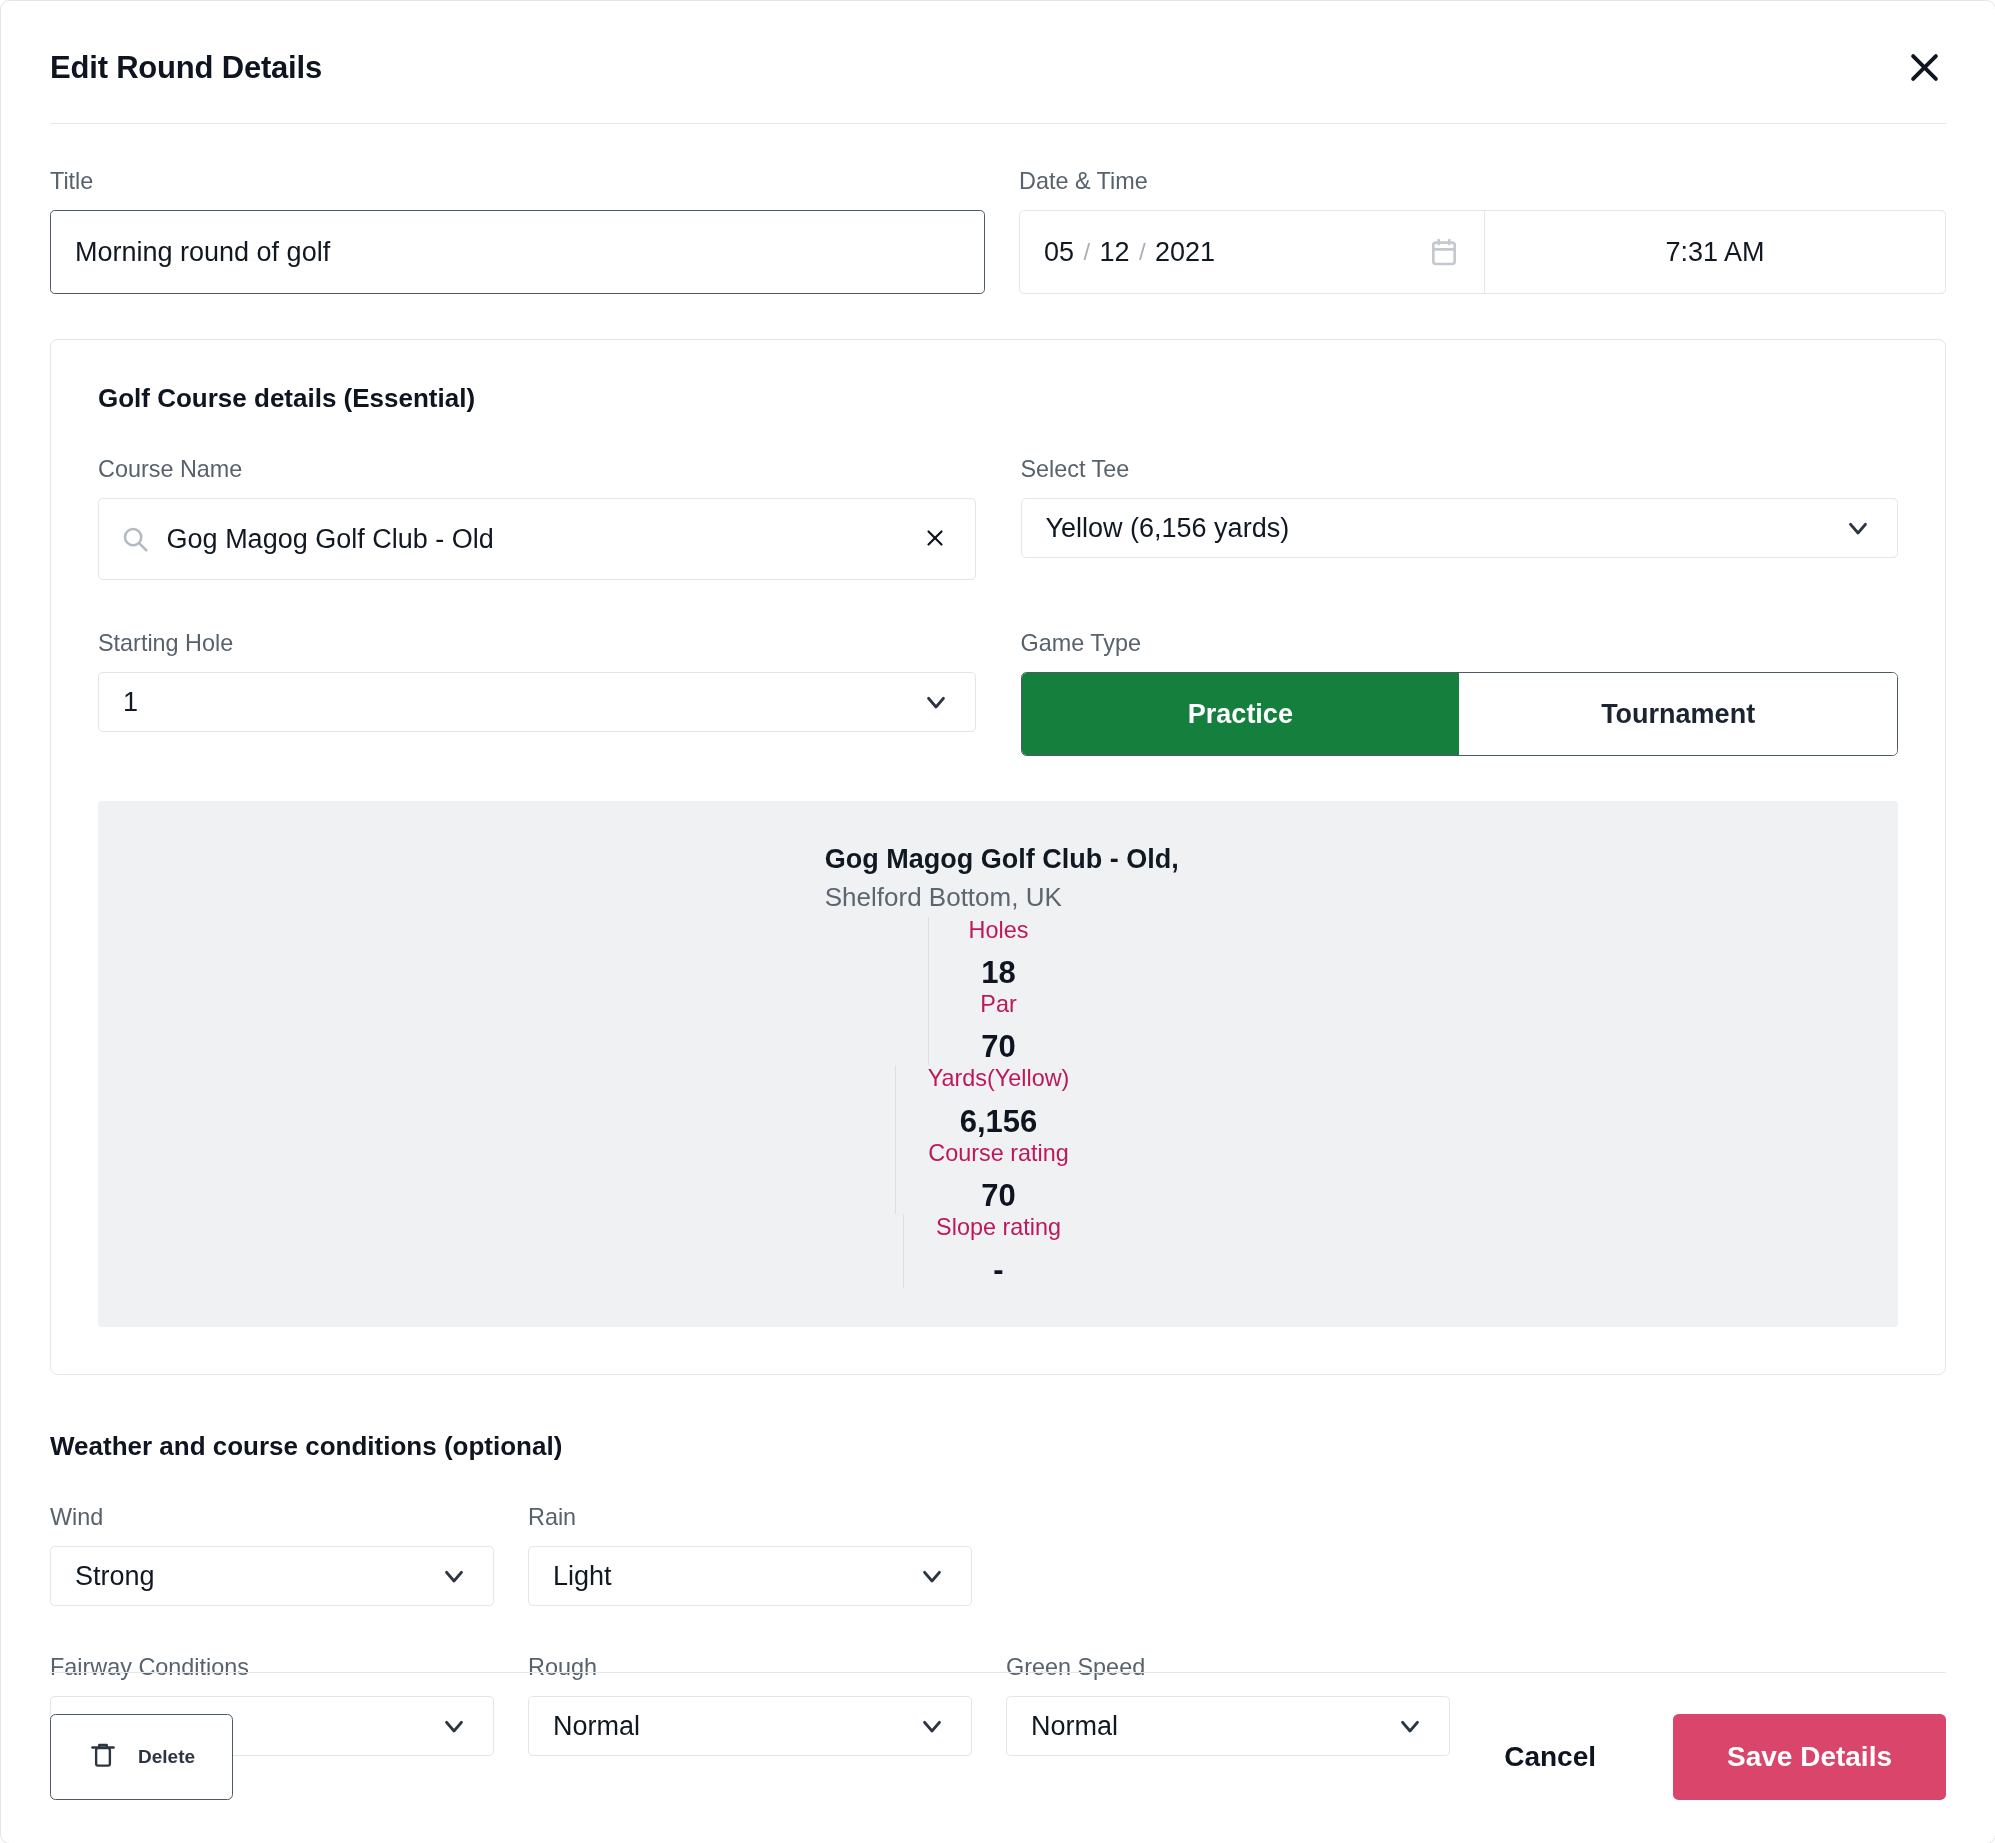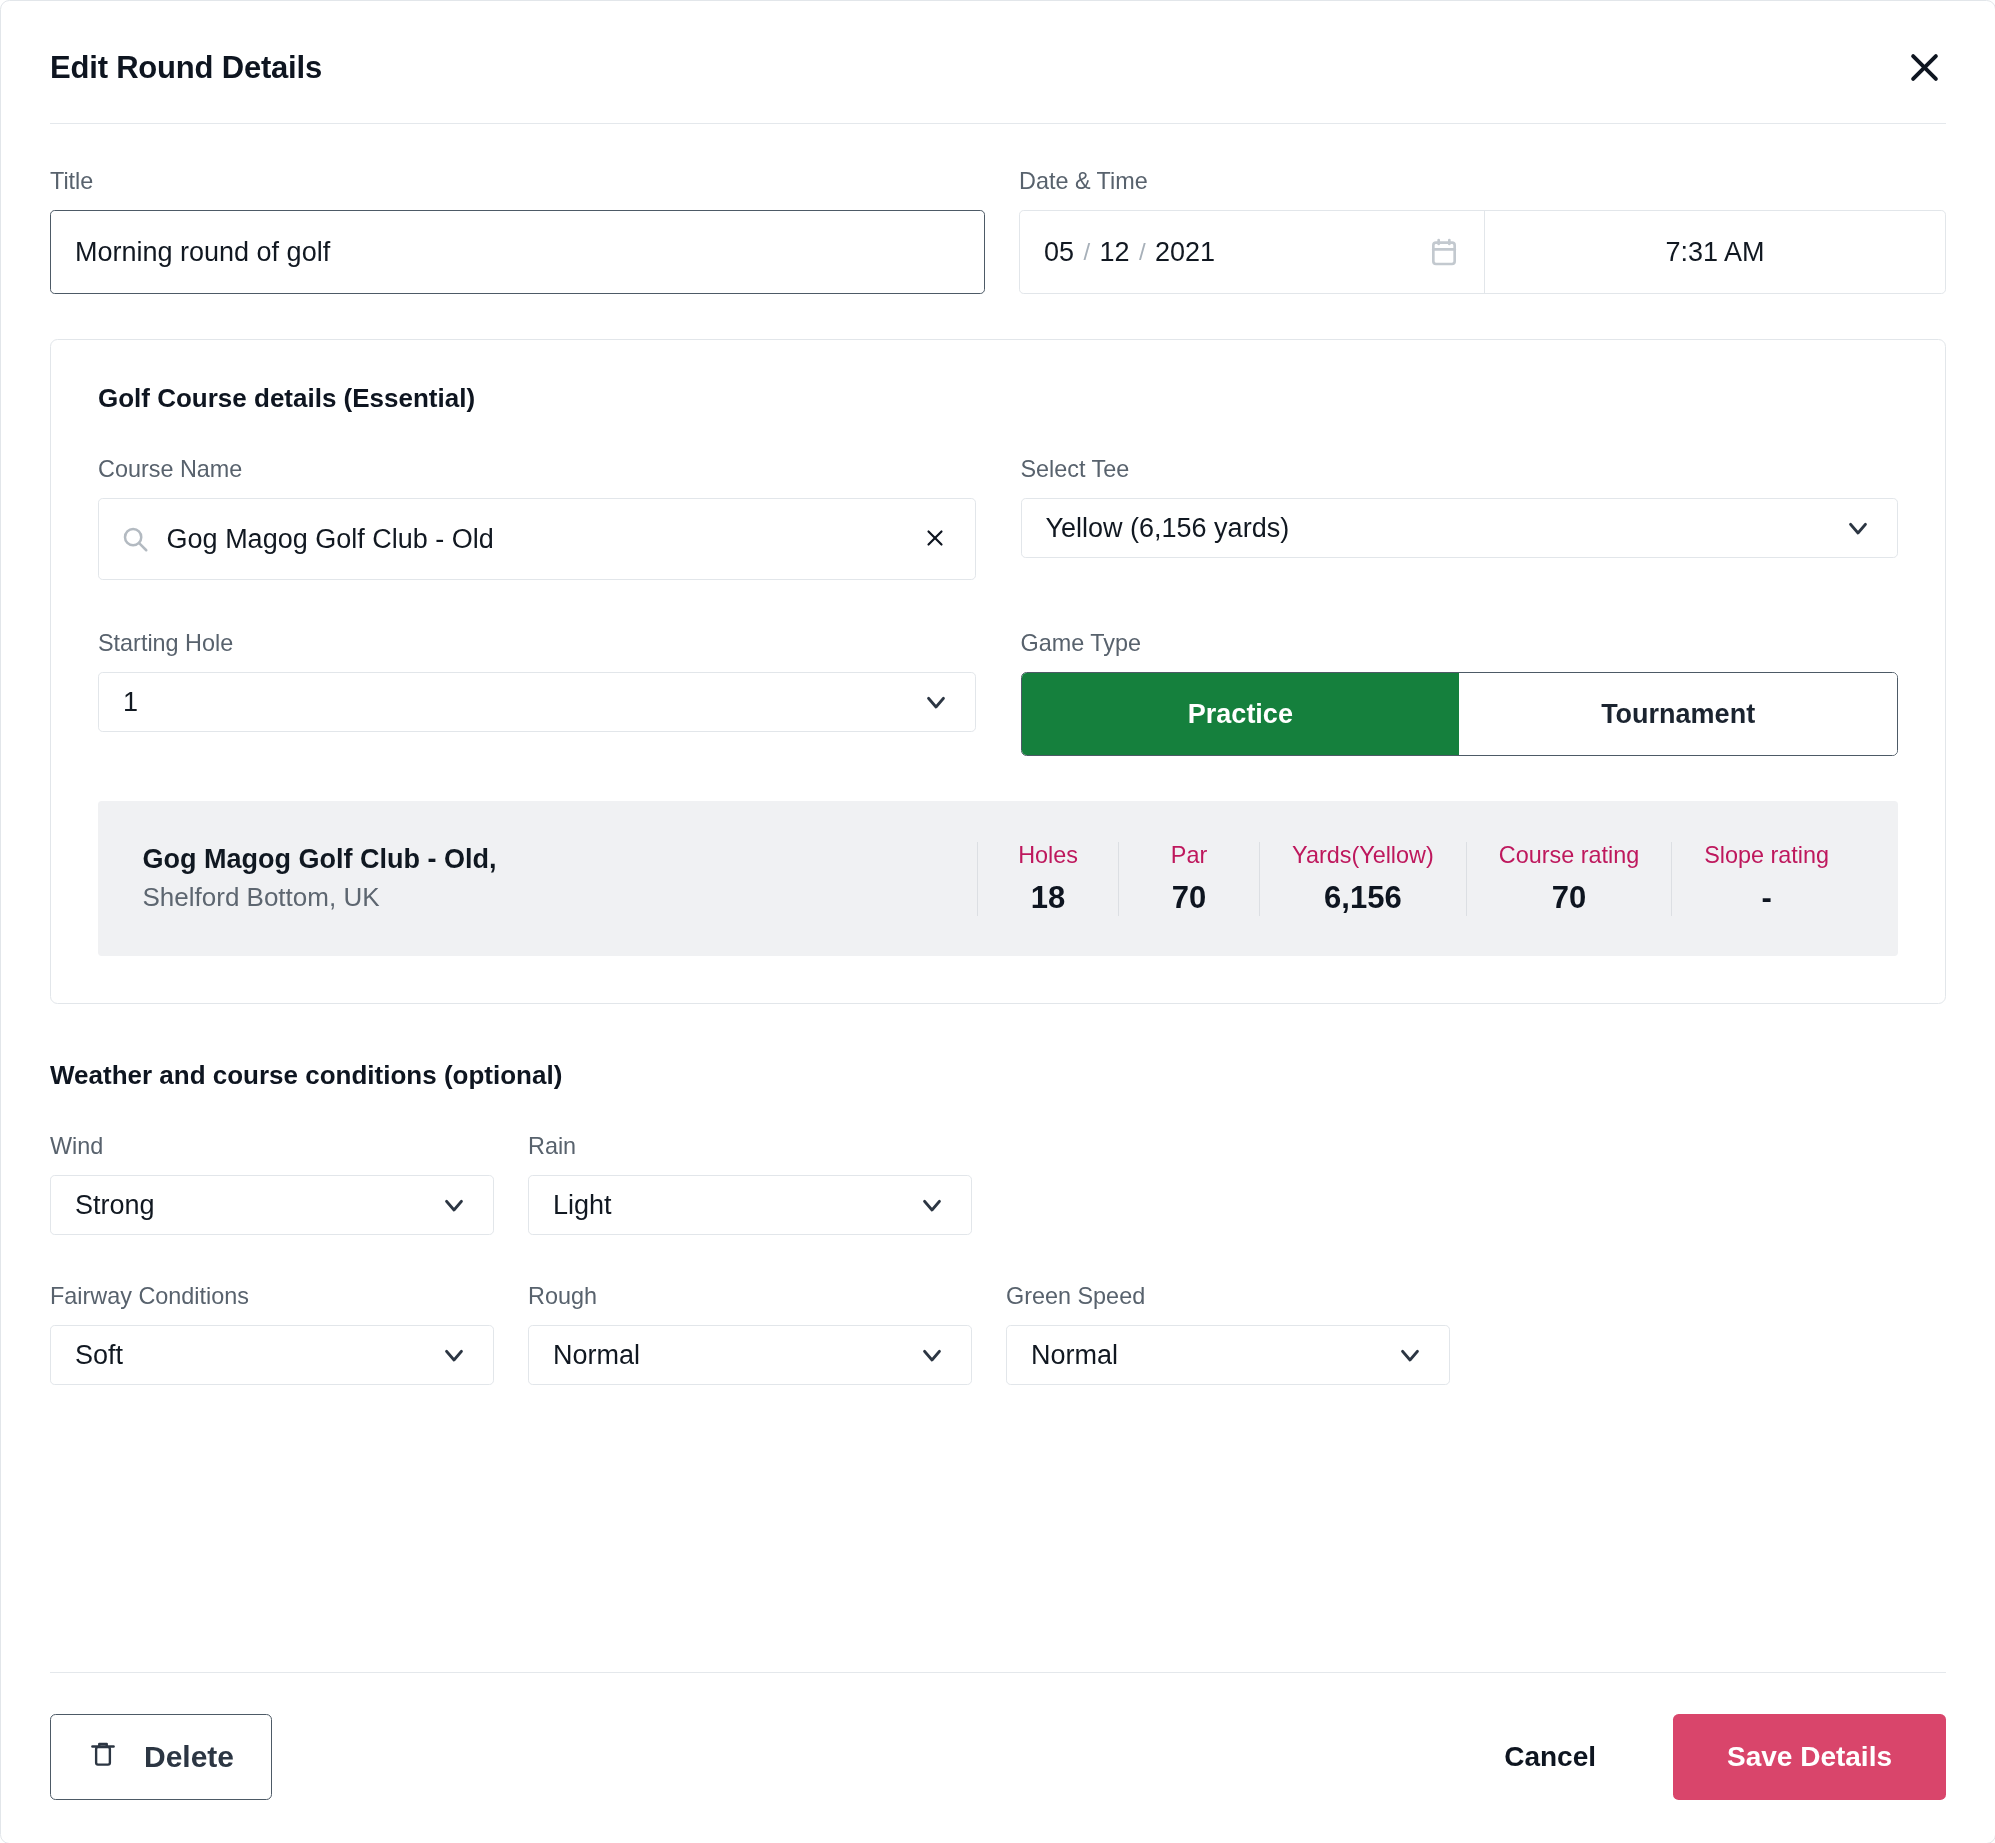--- a/index.html
+++ b/index.html
@@ -213,20 +213,21 @@
   }
 
   
   .summary {
     margin-top: 45px;
     background: #f0f1f3;
     border-radius: 3.7px;
     display: flex;
     align-items: center;
     padding: 39px 37px;
+    flex-direction: column;
   }
   .summary-name {
     flex: 1;
     padding-left: 7.5px;
   }
   .summary-name .club {
     font-size: 27px;
     font-weight: bold;
     color: #101821;
     line-height: 1.45;
@@ -277,27 +278,27 @@
     right: 49px;
     bottom: 43px;
     border-top: 1.9px solid #e4e8ec;
     padding-top: 41px;
     display: flex;
     align-items: center;
   }
   .delete-btn {
     display: flex;
     align-items: center;
-    gap: 26px;
+    gap: 20px;
     height: 86px;
     padding: 0 37px;
     border: 1.9px solid #4d5a66;
     border-radius: 5.6px;
     background: #fff;
-    font-size: 30px;
+    font-size: 19px;
     font-weight: bold;
     color: #2c3643;
     cursor: pointer;
     font-family: "Liberation Sans", sans-serif;
     justify-content: center;
   }
   .footer-right {
     margin-left: auto;
     display: flex;
     align-items: center;

